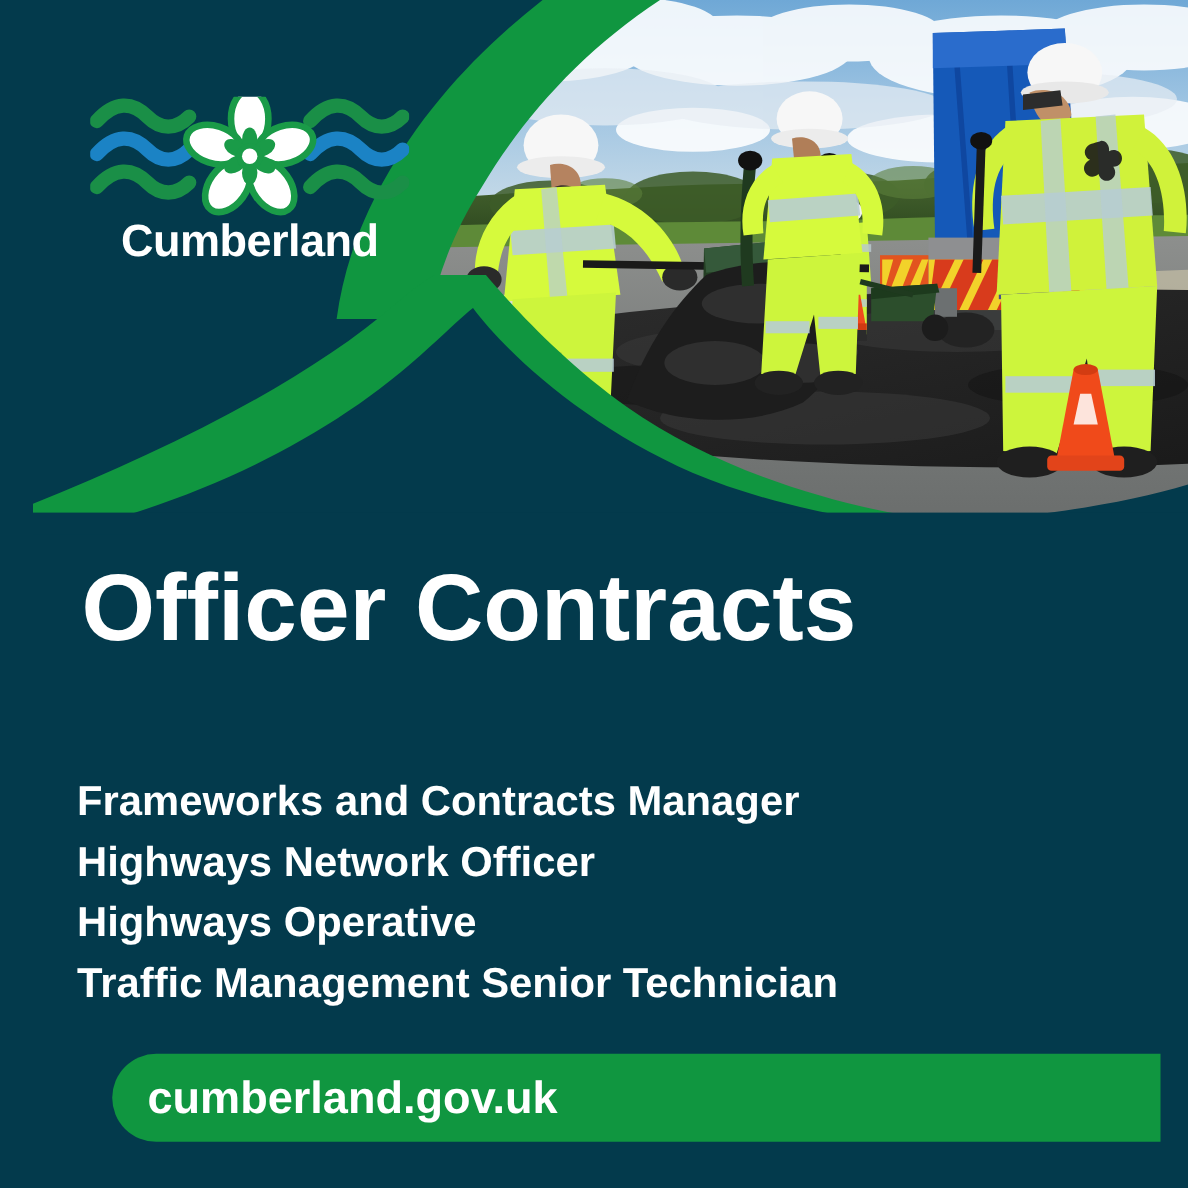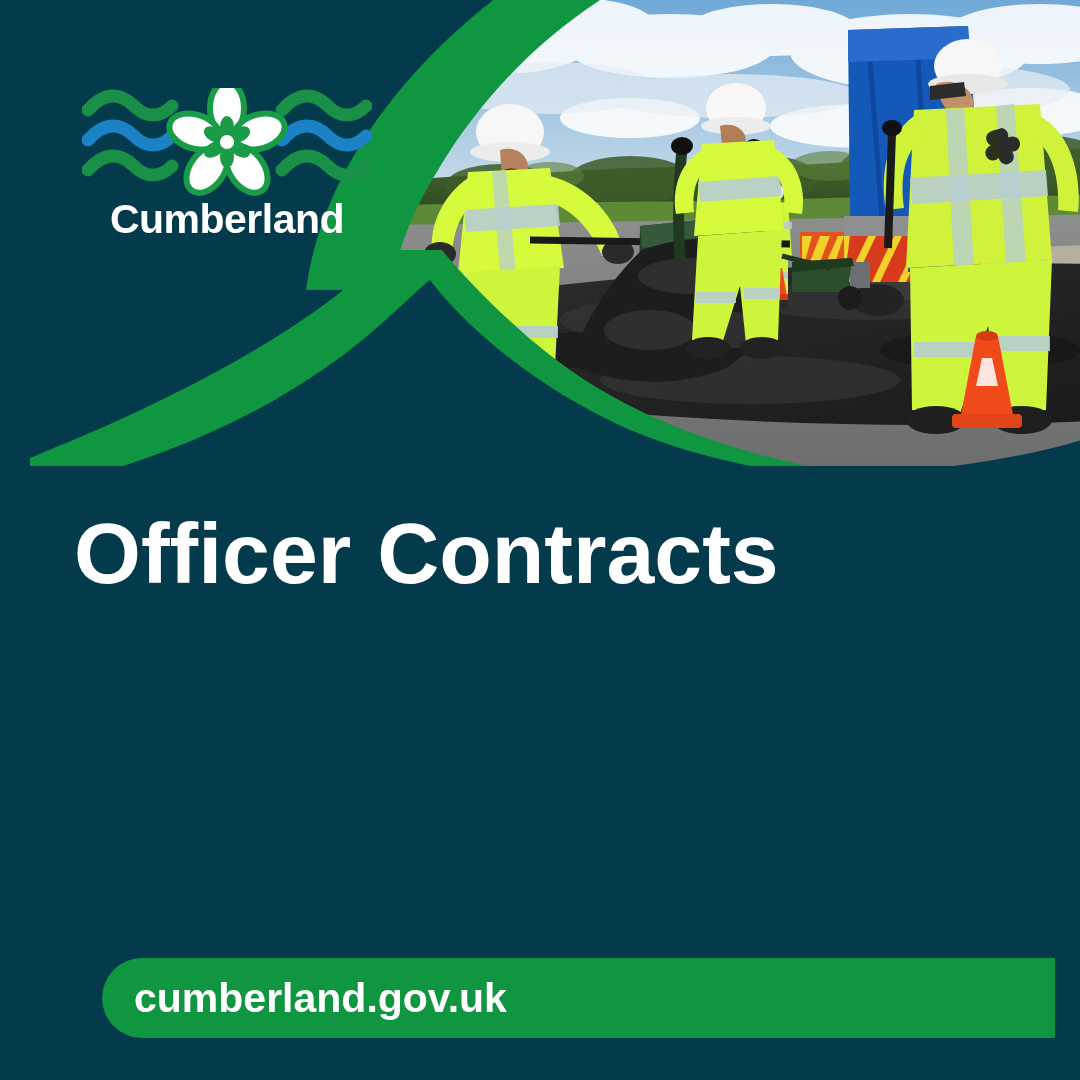--- a/index.html
+++ b/index.html
@@ -421,18 +421,24 @@
     </svg>
     <div class="logo-text">
       <span>Cumberland</span>
     </div>
   </div>
 
   <div class="headline">
     <span>Officer</span><span class="gap"></span><span>Contracts</span>
   </div>
 
+  <div class="vacancies">
+    <div class="vacancy">Frameworks and Contracts Manager</div>
+    <div class="vacancy">Highways Network Officer</div>
+    <div class="vacancy">Highways Operative</div>
+    <div class="vacancy">Traffic Management Senior Technician</div>
+  </div>
 
   <div class="url-banner">
     <span class="url-text">cumberland.gov.uk</span>
   </div>
 
 </div>
 
 </body></html>

